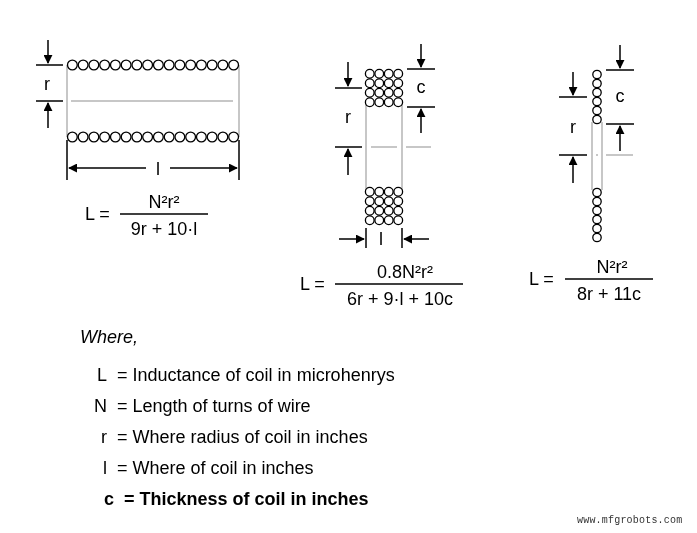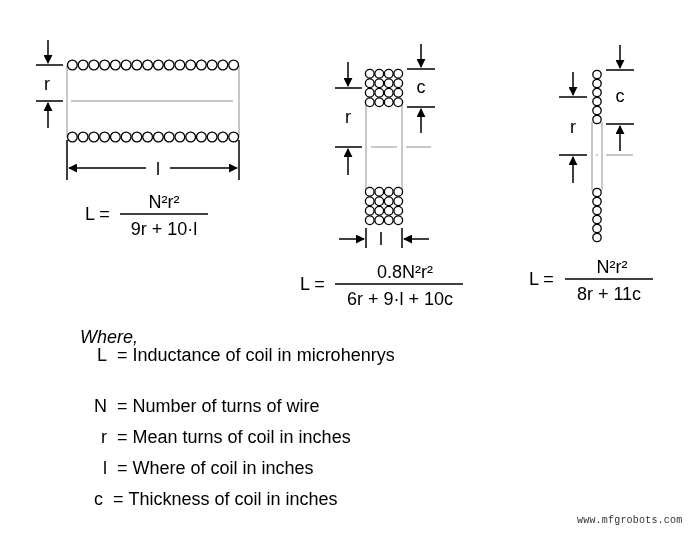--- a/index.html
+++ b/index.html
@@ -208,35 +208,35 @@
       <text x="529" y="285" font-size="18">L =</text>
       <text x="612" y="273" font-size="18" text-anchor="middle">N²r²</text>
       <line x1="565" y1="279" x2="653" y2="279" stroke="#000" stroke-width="1.5"></line>
       <text x="609" y="300" font-size="18" text-anchor="middle">8r + 11c</text>
     </g>
   </g>
 </svg>
 
 <div class="legend">
   <div class="where">Where,</div>
-  <div class="def" style="left:80px; top:345px;">
+  <div class="def" style="left:80px; top:365px;">
     <span class="sym" style="width:27px">L</span>
     <span>&nbsp;=&nbsp;</span><span>Inductance of coil in microhenrys</span>
   </div>
   <div class="def" style="left:80px; top:396px;">
     <span class="sym" style="width:27px">N</span>
-    <span>&nbsp;=&nbsp;</span><span>Number of turns of wire</span>
+    <span>&nbsp;=&nbsp;</span><span>Length of turns of wire</span>
   </div>
   <div class="def" style="left:80px; top:427px;">
     <span class="sym" style="width:27px">r</span>
-    <span>&nbsp;=&nbsp;</span><span>Mean turns of coil in inches</span>
+    <span>&nbsp;=&nbsp;</span><span>Where radius of coil in inches</span>
   </div>
   <div class="def" style="left:80px; top:458px;">
     <span class="sym" style="width:27px">l</span>
     <span>&nbsp;=&nbsp;</span><span>Where of coil in inches</span>
   </div>
-  <div class="def" style="left:76px; top:489px;">
+  <div class="def" style="left:87px; top:489px;font-weight:bold;">
     <span class="sym" style="width:27px">c</span>
     <span>&nbsp;=&nbsp;</span><span>Thickness of coil in inches</span>
   </div>
 </div>
 
 <div class="watermark">www.mfgrobots.com</div>
 
 </body></html>

